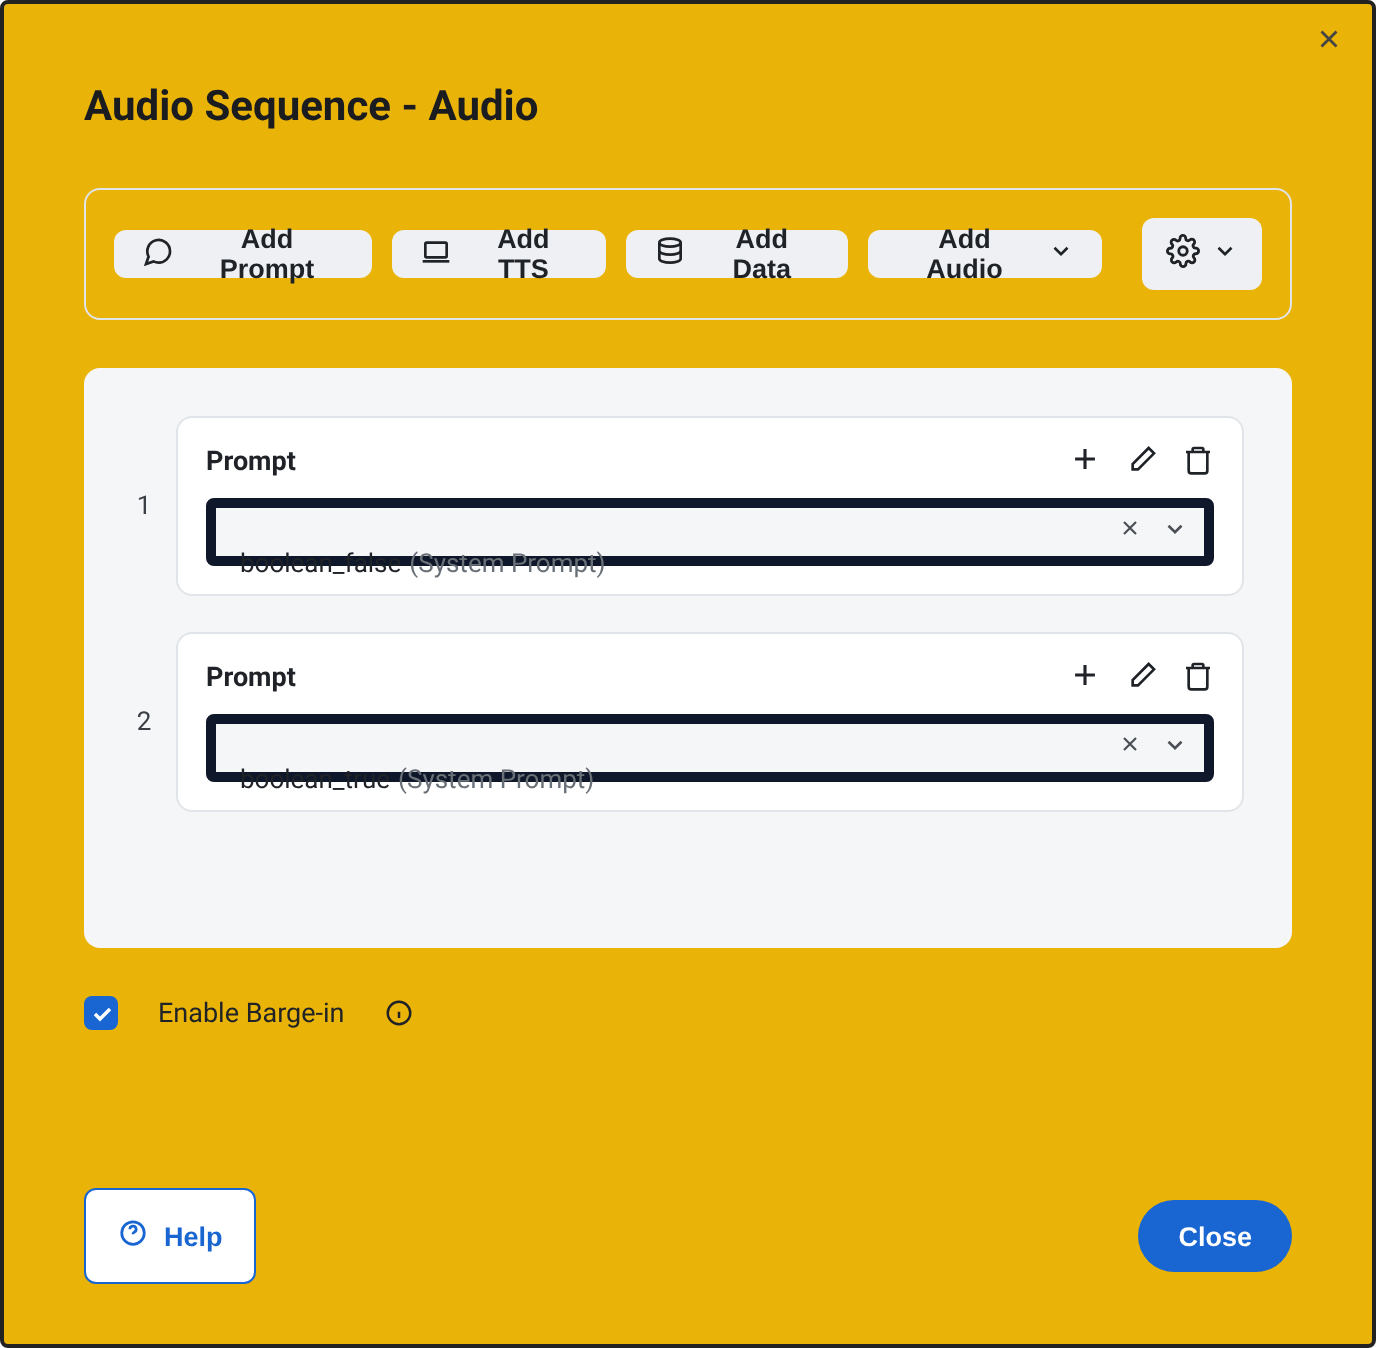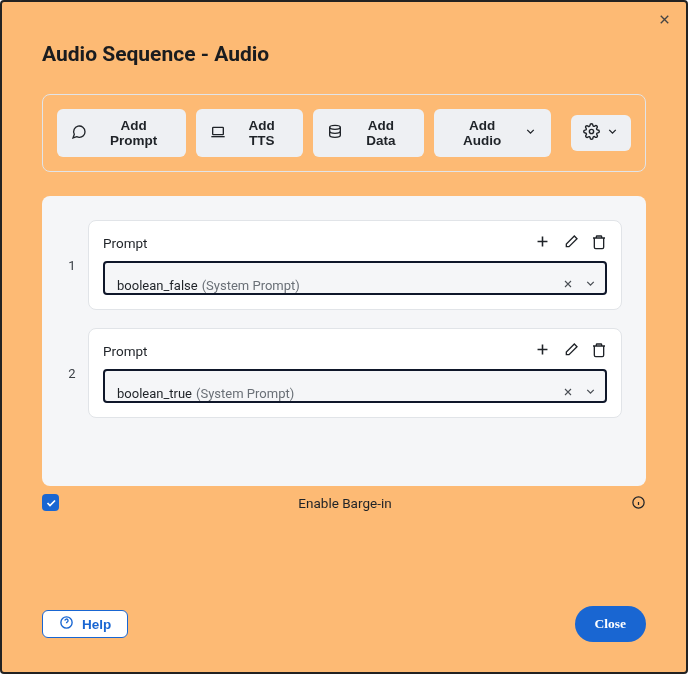--- a/index.html
+++ b/index.html
@@ -9,21 +9,21 @@
     width: 688px;
     height: 674px;
     overflow: hidden;
   }
   .modal {
     width: 688px;
     height: 674px;
     border: 2px solid #222;
     border-radius: 4px;
     position: relative;
-    background: #fdba74;
+    background: #eab308;
     display: flex;
     flex-direction: column;
   }
   .close-x {
     position: absolute;
     top: 10px;
     right: 14px;
     cursor: pointer;
     color: #444;
   }
@@ -46,21 +46,21 @@
     padding: 14px;
     display: flex;
     gap: 10px;
     align-items: center;
     margin-bottom: 24px;
   }
   .btn {
     display: inline-flex;
     align-items: center;
     gap: 8px;
-    height: 48px;
+    height: 24px;
     padding: 0 14px;
     border-radius: 6px;
     font-size: 13.5px;
     font-weight: 600;
     color: #1f2328;
     background: #eef0f3;
     border: none;
     cursor: pointer;
   }
   .btn svg { flex-shrink: 0; }
@@ -105,58 +105,57 @@
     border-radius: 8px;
     padding: 12px 14px 14px 14px;
   }
   .card-head {
     display: flex;
     align-items: center;
     margin-bottom: 8px;
   }
   .card-title {
     font-size: 13.5px;
-    font-weight: 400;
+    font-weight: 700;
     color: #1f2328;
   }
   .card-actions {
     margin-left: auto;
     display: flex;
     gap: 12px;
     align-items: center;
   }
   .icon-btn {
     background: none;
     border: none;
     padding: 0;
     cursor: pointer;
     color: #1f2328;
     display: inline-flex;
   }
   .select-box {
     height: 34px;
-    border: 2px solid #0f172a;
+    border: 5px solid #0f172a;
     border-radius: 4px;
     background: #f5f6f8;
     display: flex;
-    align-items: flex-end;
+    align-items: center;
     padding: 0 8px 0 12px;
     font-size: 13px;
     color: #1f2328;
     cursor: pointer;
   }
   .select-text { display: inline-flex; gap: 4px; align-items: baseline; }
   .select-sub { color: #6a7077; margin-top: 32px; }
   .select-right { margin-left: auto; display: inline-flex; gap: 10px; align-items: center; color: #4a4f55; }
   .lower {
-    margin-top: 8px;
-    display: flex;
-    align-items: center;
-    gap: 8px;
-    justify-content: space-between;
+    margin-top: 24px;
+    display: flex;
+    align-items: center;
+    gap: 20px;
   }
   .checkbox {
     width: 17px;
     height: 17px;
     border-radius: 4px;
     background: #1966d2;
     display: inline-flex;
     align-items: center;
     justify-content: center;
     cursor: pointer;
@@ -168,42 +167,41 @@
   .info-icon { color: #1f2328; display:inline-flex; }
   .footer {
     padding: 22px 40px 30px 40px;
     display: flex;
     align-items: center;
   }
   .help-btn {
     display: inline-flex;
     align-items: center;
     gap: 8px;
-    height: 28px;
+    height: 48px;
     padding: 0 16px;
     border: 1.5px solid #1966d2;
     color: #1966d2;
     background: #fff;
     border-radius: 6px;
     font-size: 13.5px;
     font-weight: 600;
     cursor: pointer;
   }
   .close-btn {
     margin-left: auto;
     height: 36px;
     padding: 0 20px;
     border: none;
     border-radius: 18px;
     background: #1966d2;
     color: #fff;
     font-size: 13.5px;
     font-weight: 600;
     cursor: pointer;
-    font-family: Liberation Serif, serif;
   }
 </style>
 </head>
 <body>
 
 <div class="modal">
 
   <div class="close-x">
     <svg width="15" height="15" viewBox="0 0 24 24" fill="none" stroke="currentColor" stroke-width="2.2">
         <path d="M18 6L6 18M6 6l12 12"></path>

